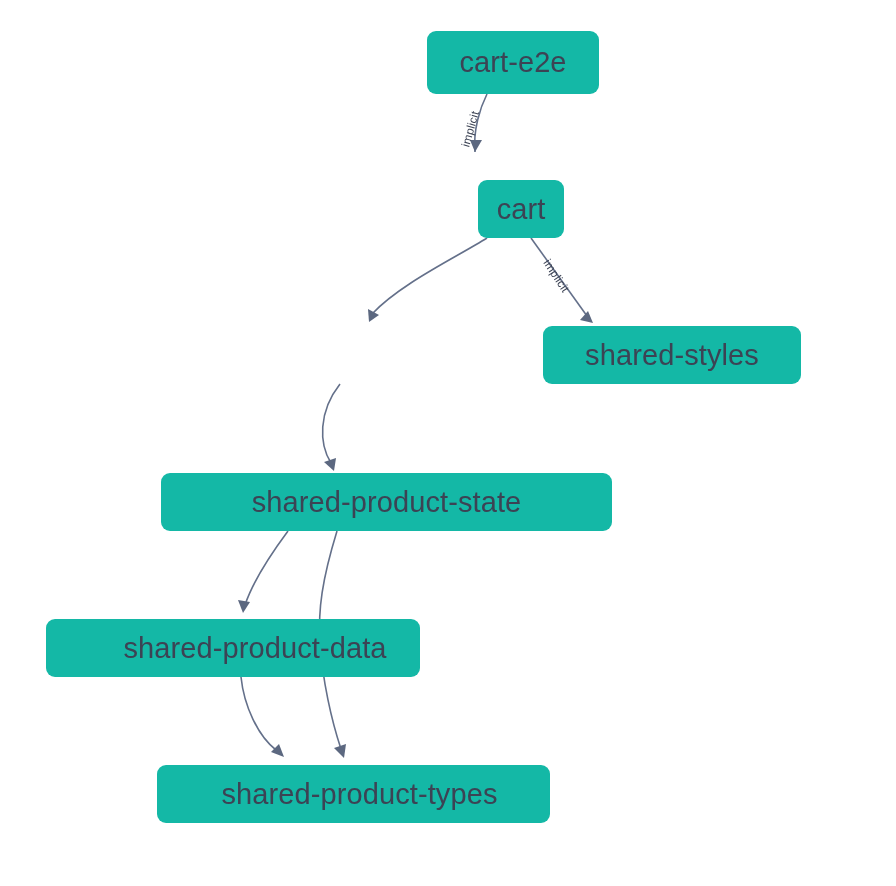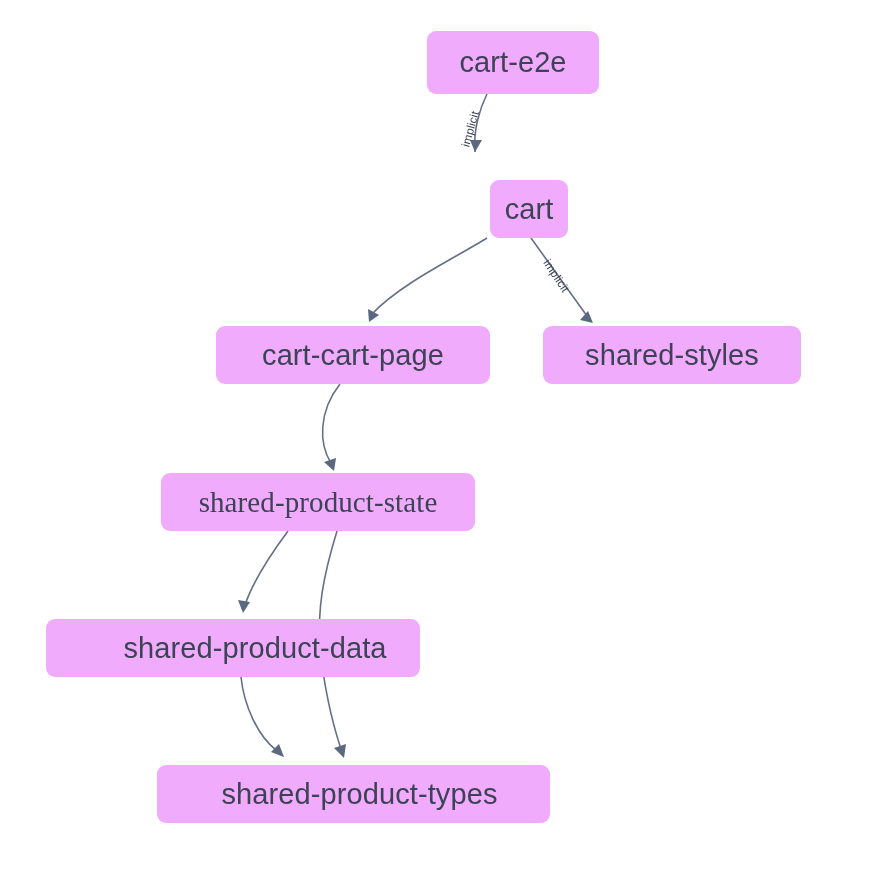--- a/index.html
+++ b/index.html
@@ -22,21 +22,21 @@
   #edge-layer {
     position: absolute;
     left: 0;
     top: 0;
     width: 896px;
     height: 886px;
   }
   .graph-node {
     position: absolute;
     box-sizing: border-box;
-    background: #f0abfc;
+    background: #14b8a6;
     border-radius: 9px;
     display: flex;
     align-items: center;
     justify-content: center;
     color: #3c4354;
     font-size: 29px;
     font-family: "Liberation Sans", sans-serif;
     letter-spacing: 0.1px;
     white-space: nowrap;
     line-height: 1;
@@ -101,33 +101,30 @@
       <path class="edge-path" d="M 241 677 C 244 706 258 736 276 750"></path>
       <polygon class="edge-arrow" points="284,757 271,752 279,744"></polygon>
     </g>
 
   </svg>
 
   <div class="graph-node" style="left:427px; top:31px; width:172px; height:63px;">
     <span>cart-e2e</span>
   </div>
 
-  <div class="graph-node" style="left:490px; top:180px; width:78px; height:58px;text-align:center;">
+  <div class="graph-node" style="left:478px; top:180px; width:86px; height:58px;text-align:center;">
     <span>cart</span>
   </div>
 
-  <div class="graph-node" style="left:216px; top:326px; width:274px; height:58px;">
-    <span>cart-cart-page</span>
-  </div>
 
   <div class="graph-node" style="left:543px; top:326px; width:258px; height:58px;">
     <span>shared-styles</span>
   </div>
 
-  <div class="graph-node" style="left:161px; top:473px; width:314px; height:58px;font-family:Liberation Serif, serif;">
+  <div class="graph-node" style="left:161px; top:473px; width:451px; height:58px;">
     <span>shared-product-state</span>
   </div>
 
   <div class="graph-node" style="left:46px; top:619px; width:374px; height:58px;padding-left:44px;">
     <span>shared-product-data</span>
   </div>
 
   <div class="graph-node" style="left:157px; top:765px; width:393px; height:58px;padding-left:12px;">
     <span>shared-product-types</span>
   </div>

